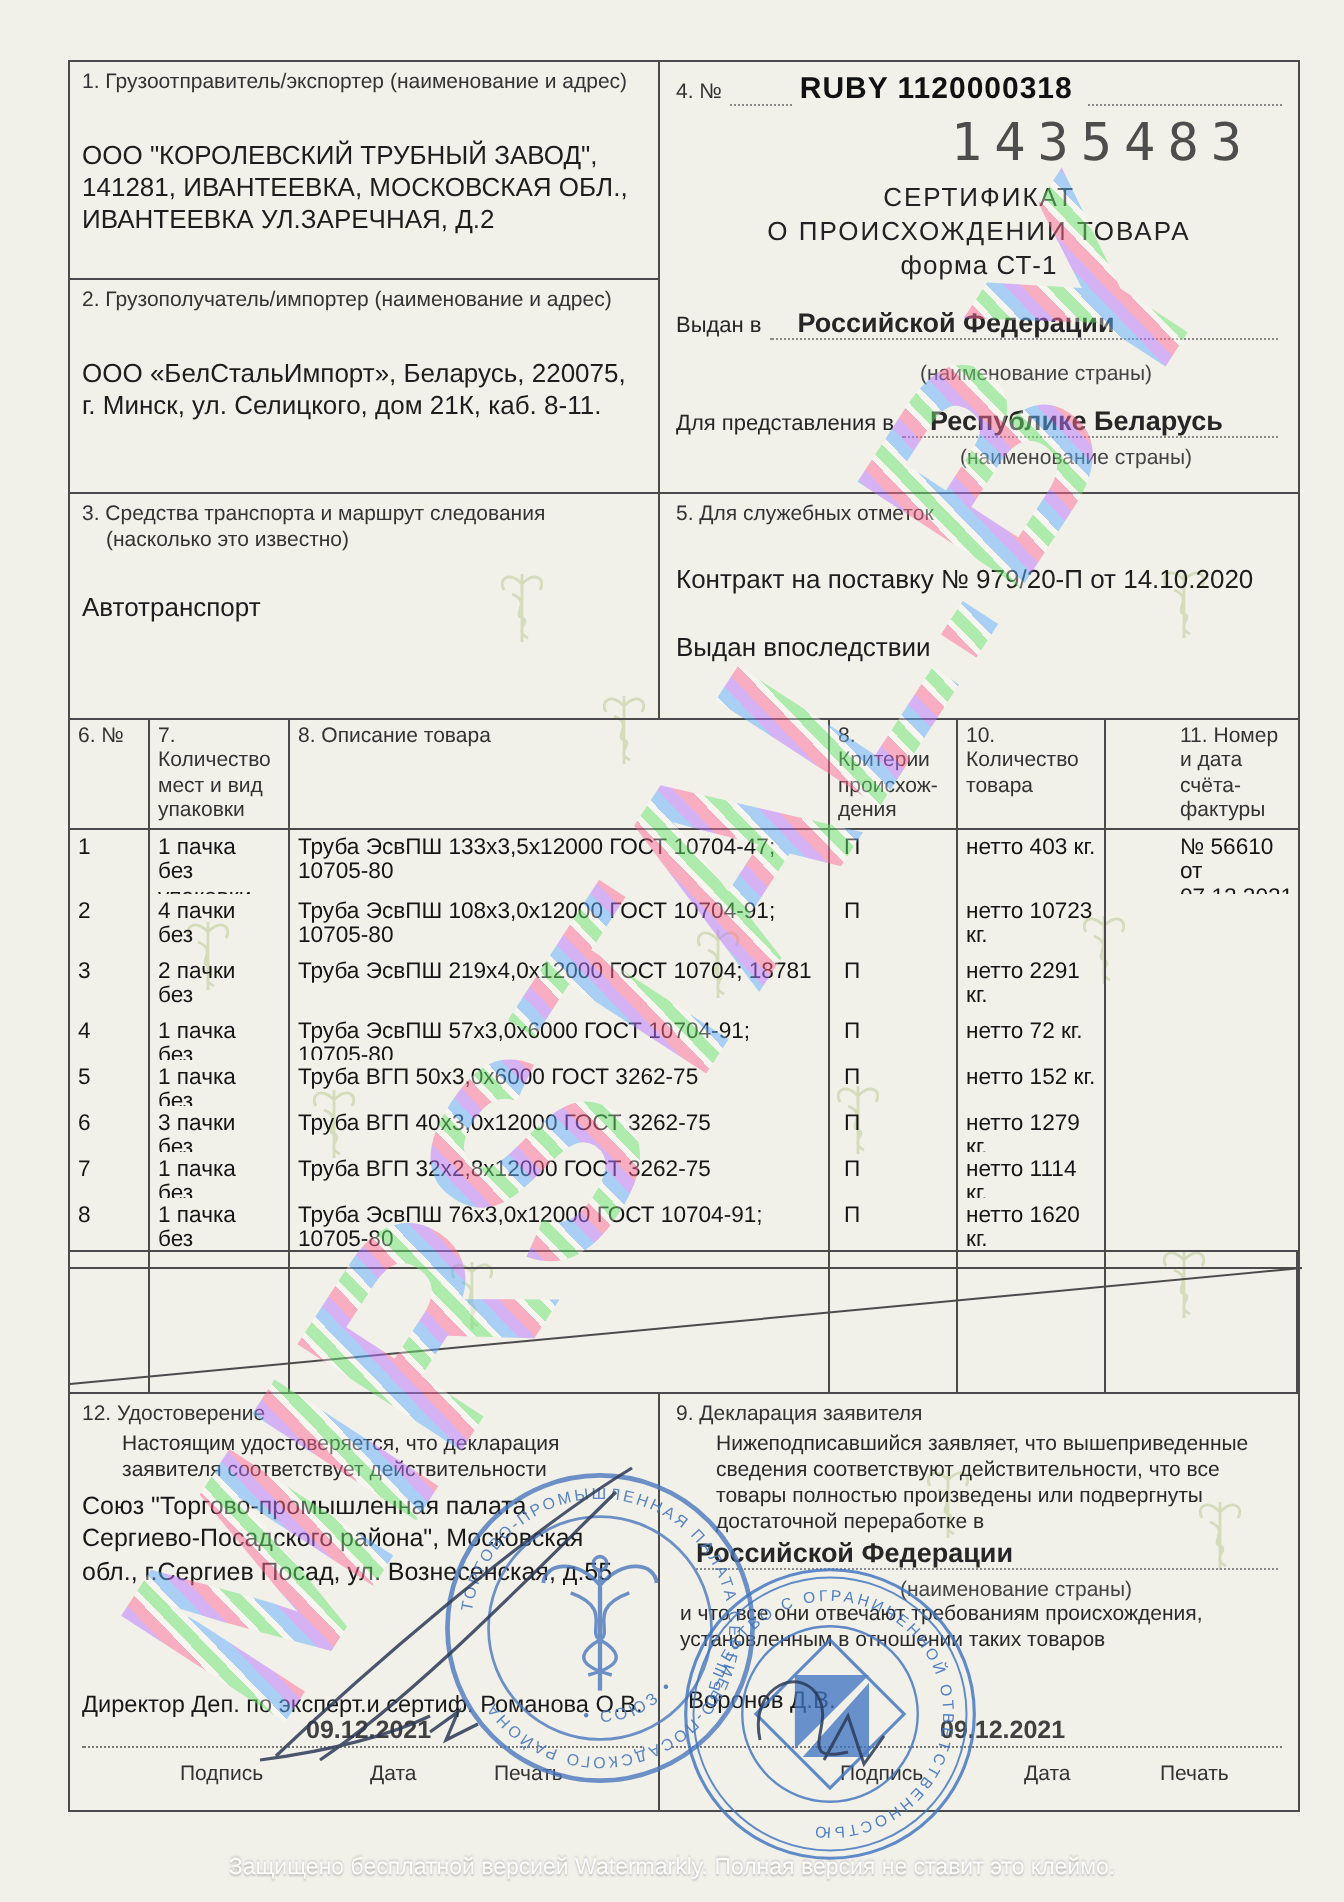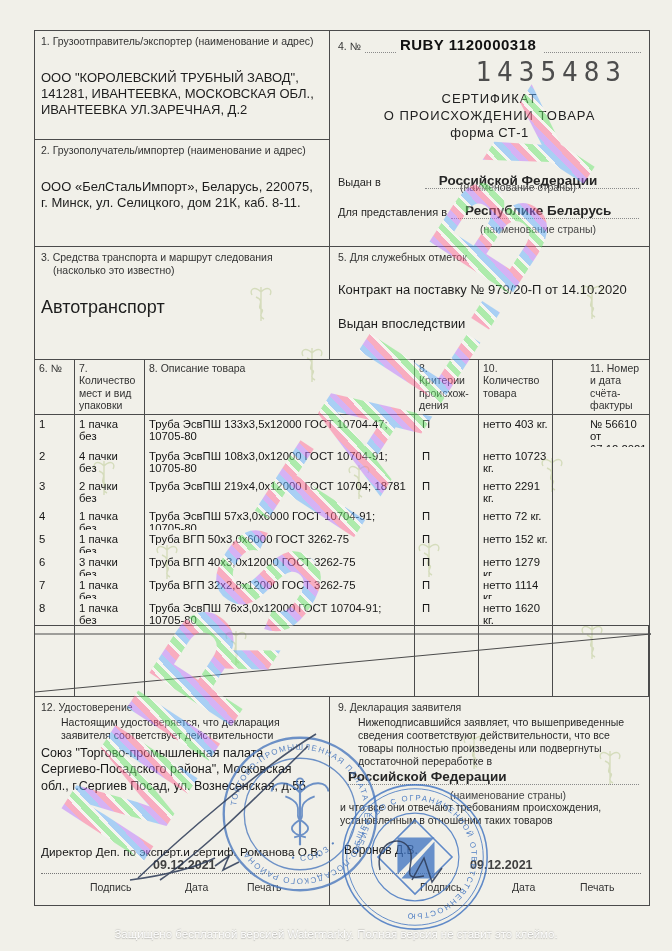--- a/index.html
+++ b/index.html
@@ -13,39 +13,39 @@
   .box{position:absolute;border:1px solid #4b4b4b;box-sizing:border-box;background:transparent;}
   .lbl{font-size:10.5px;color:#333;line-height:1.2;}
   .val{font-size:13px;line-height:1.25;color:#1d1d1d;}
   .b1{left:0;top:0;width:296px;height:110px;padding:4px 6px;}
   .b2{left:0;top:110px;width:296px;height:107px;border-top:none;padding:4px 6px;}
   .b3{left:0;top:217px;width:296px;height:113px;border-top:none;padding:4px 6px;}
   .b4{left:296px;top:0;width:320px;height:217px;border-left:none;padding:4px 8px;}
   .b5{left:296px;top:217px;width:320px;height:113px;border-left:none;border-top:none;padding:4px 8px;}
   .b1 .val,.b2 .val{margin-top:22px;}
   .b3 .lbl2{margin-left:12px;}
-  .b3 .val{margin-top:20px;font-size:18px;}
+  .b3 .val{margin-top:20px;font-size:13px;}
   .b5 .val{margin-top:18px;}
   
   .no-line{display:flex;align-items:flex-end;height:18px;}
   .dots{border-bottom:1.5px dotted #8a8a8a;height:13px;}
   .d1{flex:.32;margin-left:4px;}
   .d2{flex:1;margin-left:4px;}
   .cert-no{font-size:15px;font-weight:bold;letter-spacing:.5px;padding:0 4px;color:#111;}
   .serial{position:absolute;right:22px;top:26px;font-family:"DejaVu Sans Mono",monospace;
           font-size:26px;letter-spacing:6px;color:#4d4d4d;}
   .cert-title{position:absolute;left:0;right:0;top:60px;text-align:center;color:#222;}
   .cert-title div{font-size:13px;letter-spacing:1px;line-height:1.3;}
   .cert-title .t3{letter-spacing:.5px;}
   .fld-row{position:absolute;left:8px;right:10px;display:flex;align-items:flex-end;}
   .fld-row .flbl{font-size:11px;white-space:nowrap;padding-bottom:1px;}
   .fld{flex:1;border-bottom:1.5px dotted #8a8a8a;margin-left:4px;padding-left:14px;
        font-size:13.5px;font-weight:bold;white-space:nowrap;}
   .fld-hint{position:absolute;font-size:10.5px;color:#444;}
-  .r-issued{top:142px;gap:40px;}   .h-issued{top:150px;left:130px;}
+  .r-issued{top:123px;}   .h-issued{top:150px;left:130px;}
   .r-present{top:172px;}  .h-present{top:192px;left:150px;}
   
   .tbl{position:absolute;left:0;top:330px;width:616px;height:337px;border:1px solid #4b4b4b;
        border-top:none;box-sizing:border-box;}
   .thead,.trow,.tempty{display:grid;grid-template-columns:40px 70px 270px 64px 74px 1fr;}
   .thead{height:55px;border-bottom:1px solid #4b4b4b;box-sizing:border-box;}
   .tcell{border-right:1px solid #4b4b4b;box-sizing:border-box;padding:2px 4px;overflow:hidden;}
   .tcell:last-child{border-right:none;margin-left:33px;}
   .thead .tcell{font-size:10.5px;line-height:1.18;color:#333;}
   .trow .tcell{font-size:11.3px;line-height:1.1;color:#151515;padding-top:3px;}

